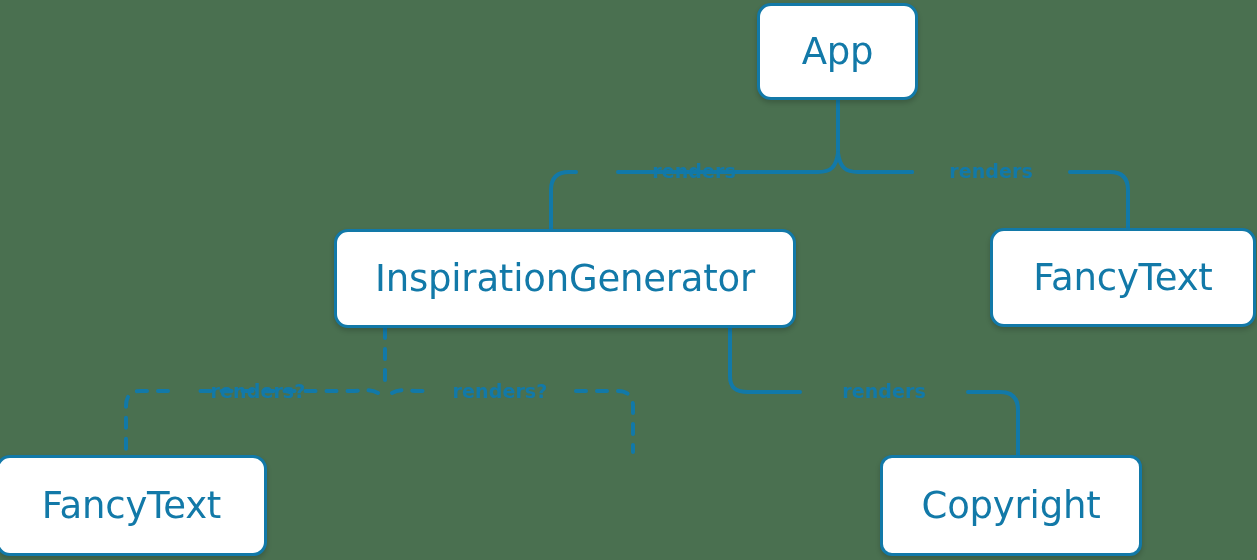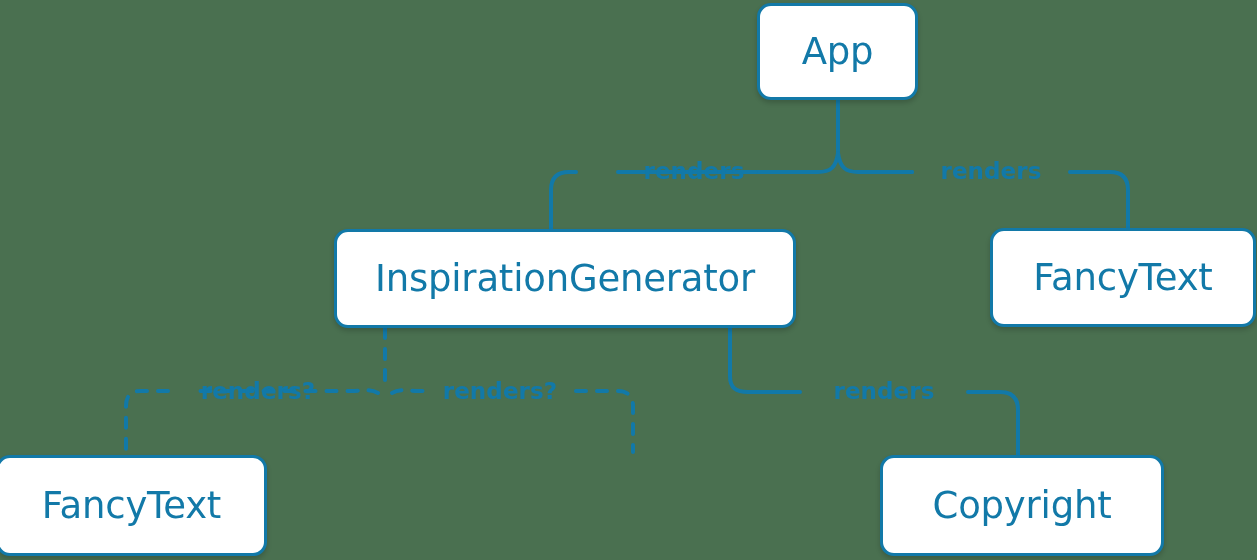--- a/index.html
+++ b/index.html
@@ -37,34 +37,34 @@
     color: #1279a8;
     font-size: 37px;
     font-weight: 400;
     letter-spacing: -0.2px;
     white-space: nowrap;
     line-height: 1;
   }
   .edge-label {
     position: absolute;
     color: #1279a8;
-    font-size: 23px;
+    font-size: 19px;
     font-weight: 700;
     letter-spacing: 0.1px;
     white-space: nowrap;
     line-height: 1;
     transform: translate(-50%, -50%);
   }
   
   #node-app            { left: 757px;  top: 3px;   width: 161px; height: 97px; }
   #node-inspiration    { left: 334px;  top: 229px; width: 462px; height: 99px; }
   #node-fancytext-right{ left: 990px;  top: 228px; width: 266px; height: 99px; }
   #node-fancytext-left { left: -4px;   top: 455px; width: 271px; height: 101px; }
   #node-color          { left: 537px;  top: 452px; width: 181px; height: 101px; }
-  #node-copyright      { left: 880px;  top: 455px; width: 284px; height: 101px; }
+  #node-copyright      { left: 880px;  top: 455px; width: 262px; height: 101px; border-radius: 12px; }
 </style>
 </head>
 <body>
 
 <div id="canvas">
 
   <svg id="edges" viewBox="0 0 1257 560" xmlns="http://www.w3.org/2000/svg">
     <g fill="none" stroke="#1279a8" stroke-width="4" stroke-linecap="round">
 
       <path d="M 838,100 L 838,153"></path>

